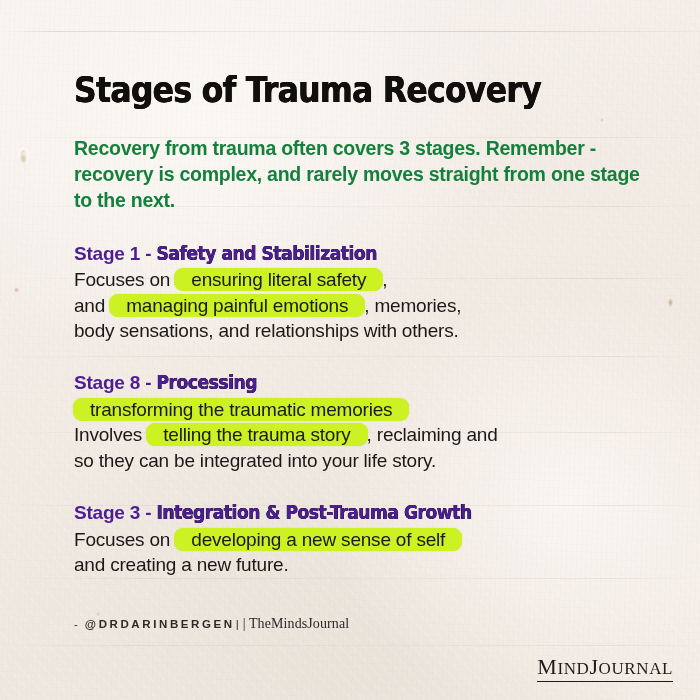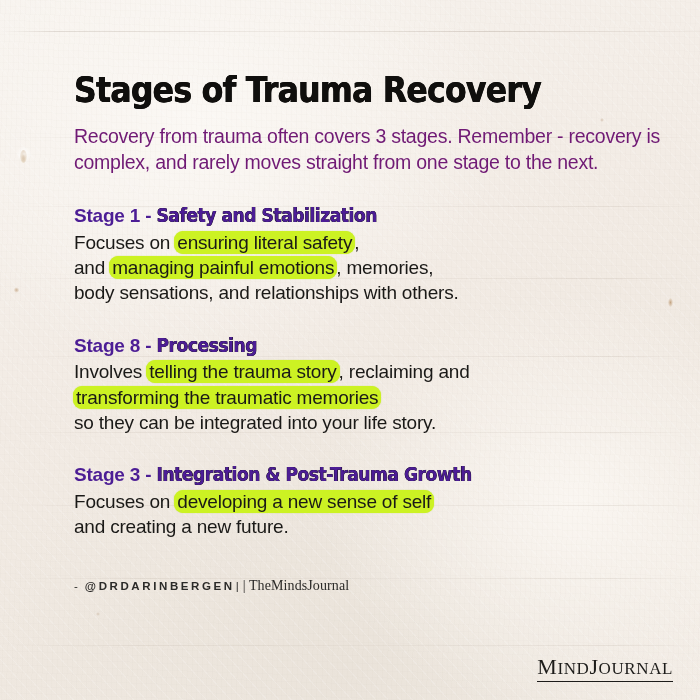--- a/index.html
+++ b/index.html
@@ -86,25 +86,25 @@
     line-height: 1.04;
     font-weight: 700;
     letter-spacing: -0.7px;
     color: #100f0d;
     font-family: "DejaVu Sans", sans-serif;
     font-stretch: condensed;
     text-shadow: 0.35px 0 0 #100f0d, -0.35px 0 0 #100f0d;
   }
 
   .intro {
-    margin: 16px 0 0 0;
+    margin: 28px 0 0 0;
     font-size: 19.5px;
     line-height: 1.32;
-    font-weight: 400;
-    color: #701a75;
+    font-weight: 700;
+    color: #15803d;
     letter-spacing: -0.25px;
   }
 
   .stage {
     margin-top: 27px;
   }
   .stage-heading {
     font-size: 19px;
     line-height: 1.3;
     font-weight: 700;
@@ -132,21 +132,21 @@
   .stage-body .ln {
     display: block;
     white-space: nowrap;
   }
 
   
   mark.hl {
     background: transparent;
     color: inherit;
     position: relative;
-    padding: 0 3px;
+    padding: 0 17px;
     margin: 0 -1px;
     z-index: 0;
   }
   mark.hl::before {
     content: "";
     position: absolute;
     left: 0;
     right: 0;
     top: -1px;
     bottom: -1px;
@@ -256,22 +256,22 @@
         <span class="ln"><span>and </span><mark class="hl">managing painful emotions</mark><span>, memories,</span></span>
         <span class="ln">body sensations, and relationships with others.</span>
       </div>
     </div>
 
     <div class="stage">
       <div class="stage-heading">
         <span class="stage-label">Stage 8 - </span><span class="stage-name">Processing</span>
       </div>
       <div class="stage-body">
+        <span class="ln"><mark class="hl">transforming the traumatic memories</mark></span>
         <span class="ln"><span>Involves </span><mark class="hl">telling the trauma story</mark><span>, reclaiming and</span></span>
-        <span class="ln"><mark class="hl">transforming the traumatic memories</mark></span>
         <span class="ln">so they can be integrated into your life story.</span>
       </div>
     </div>
 
     <div class="stage">
       <div class="stage-heading">
         <span class="stage-label">Stage 3 - </span><span class="stage-name">Integration &amp; Post-Trauma Growth</span>
       </div>
       <div class="stage-body">
         <span class="ln"><span>Focuses on </span><mark class="hl">developing a new sense of self</mark></span>

